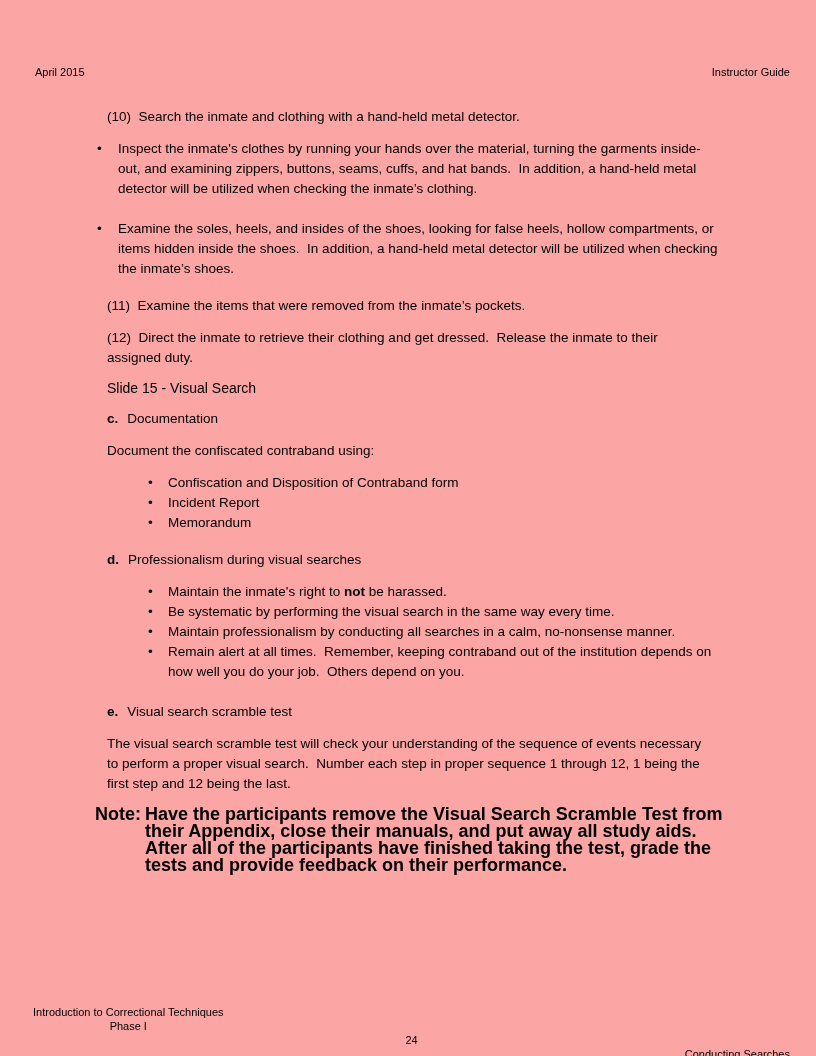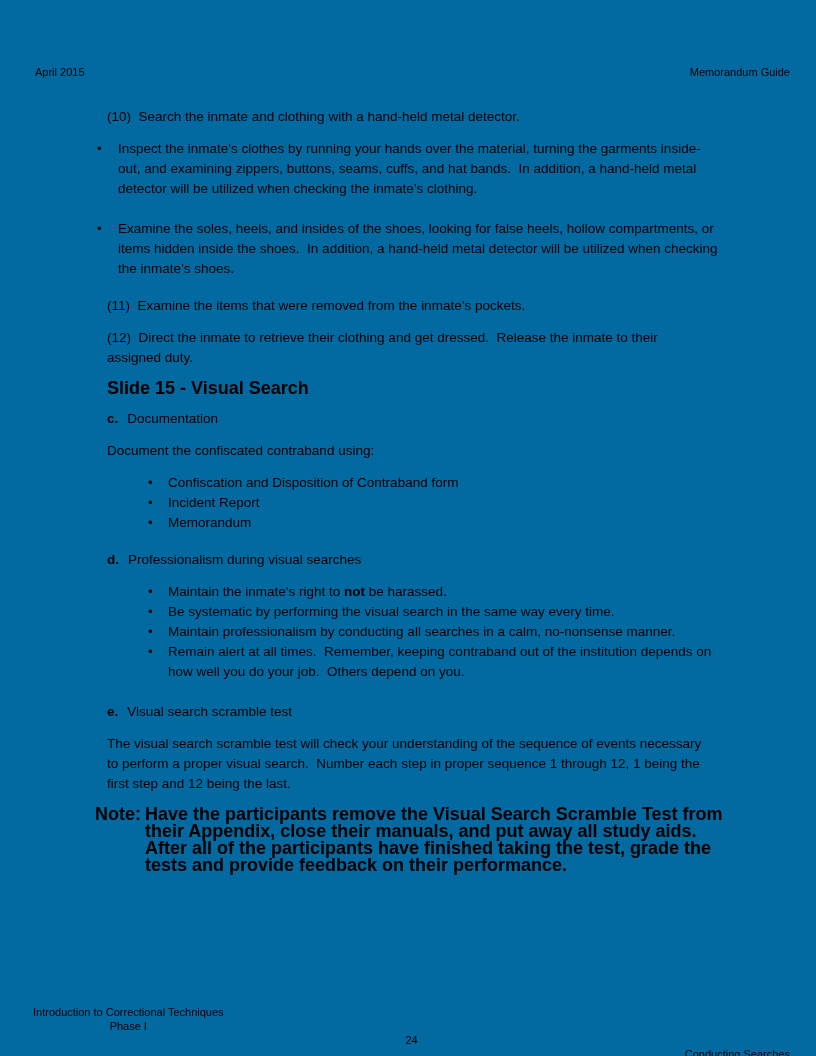--- a/index.html
+++ b/index.html
@@ -6,21 +6,21 @@
   html, body { margin: 0; padding: 0; }
   body {
     width: 816px; height: 1056px;
     background: #e8e8e8;
     font-family: "Liberation Sans", sans-serif;
     color: #000;
   }
   .page {
     position: relative;
     width: 816px; height: 1056px;
-    background: #0369a1;
+    background: #fca5a5;
     overflow: hidden;
   }
   .pre { white-space: pre-wrap; }
   .b { font-weight: bold; }
 
   .hdr {
     position: absolute; top: 66px; left: 35px; right: 26px;
     display: flex; justify-content: space-between;
     font-size: 11px; line-height: 13px;
   }
@@ -36,21 +36,21 @@
   ul { list-style: none; margin: 0; padding: 0; }
   li { display: flex; }
   .marker { flex: none; }
   .l1 > li { margin-bottom: 20px; }
   .l1 > li:last-child { margin-bottom: 0; }
   .l1 .marker { width: 23px; padding-left: 2px; }
   .l2 > li { margin-left: 53px; }
   .l2 .marker { width: 20px; }
   .li-text { flex: 1; }
 
-  .slide-heading { font-weight: bold; font-size: 18px; line-height: 17px; }
+  .slide-heading { font-weight: normal; font-size: 14px; line-height: 17px; }
 
   .note { display: flex; font-weight: bold; font-size: 18px; line-height: 17px; }
   .note-label { width: 50px; flex: none; }
   .note-text { flex: 1; }
 
   .ftr {
     position: absolute; left: 33px; right: 26px; top: 1005px;
     display: flex; font-size: 11px; line-height: 14px; flex-direction: column;
   }
   .ftr-col { flex: 1; }
@@ -66,21 +66,21 @@
   .mb20 { margin-bottom: 20px; }
   .mb21 { margin-bottom: 21px; }
 </style>
 </head>
 <body>
 
 <div class="page">
 
   <div class="hdr">
     <span class="pre">April 2015</span>
-    <span class="pre">Memorandum Guide</span>
+    <span class="pre">Instructor Guide</span>
   </div>
 
   <div class="doc-body">
 
     <p class="pre mb19">(10)  Search the inmate and clothing with a hand-held metal detector.</p>
 
     <ul class="l1 mb17">
       <li>
           <span class="marker">•</span>
           <span class="li-text pre">Inspect the inmate's clothes by running your hands over the material, turning the garments inside-out, and examining zippers, buttons, seams, cuffs, and hat bands.  In addition, a hand-held metal detector will be utilized when checking the inmate’s clothing.</span>

